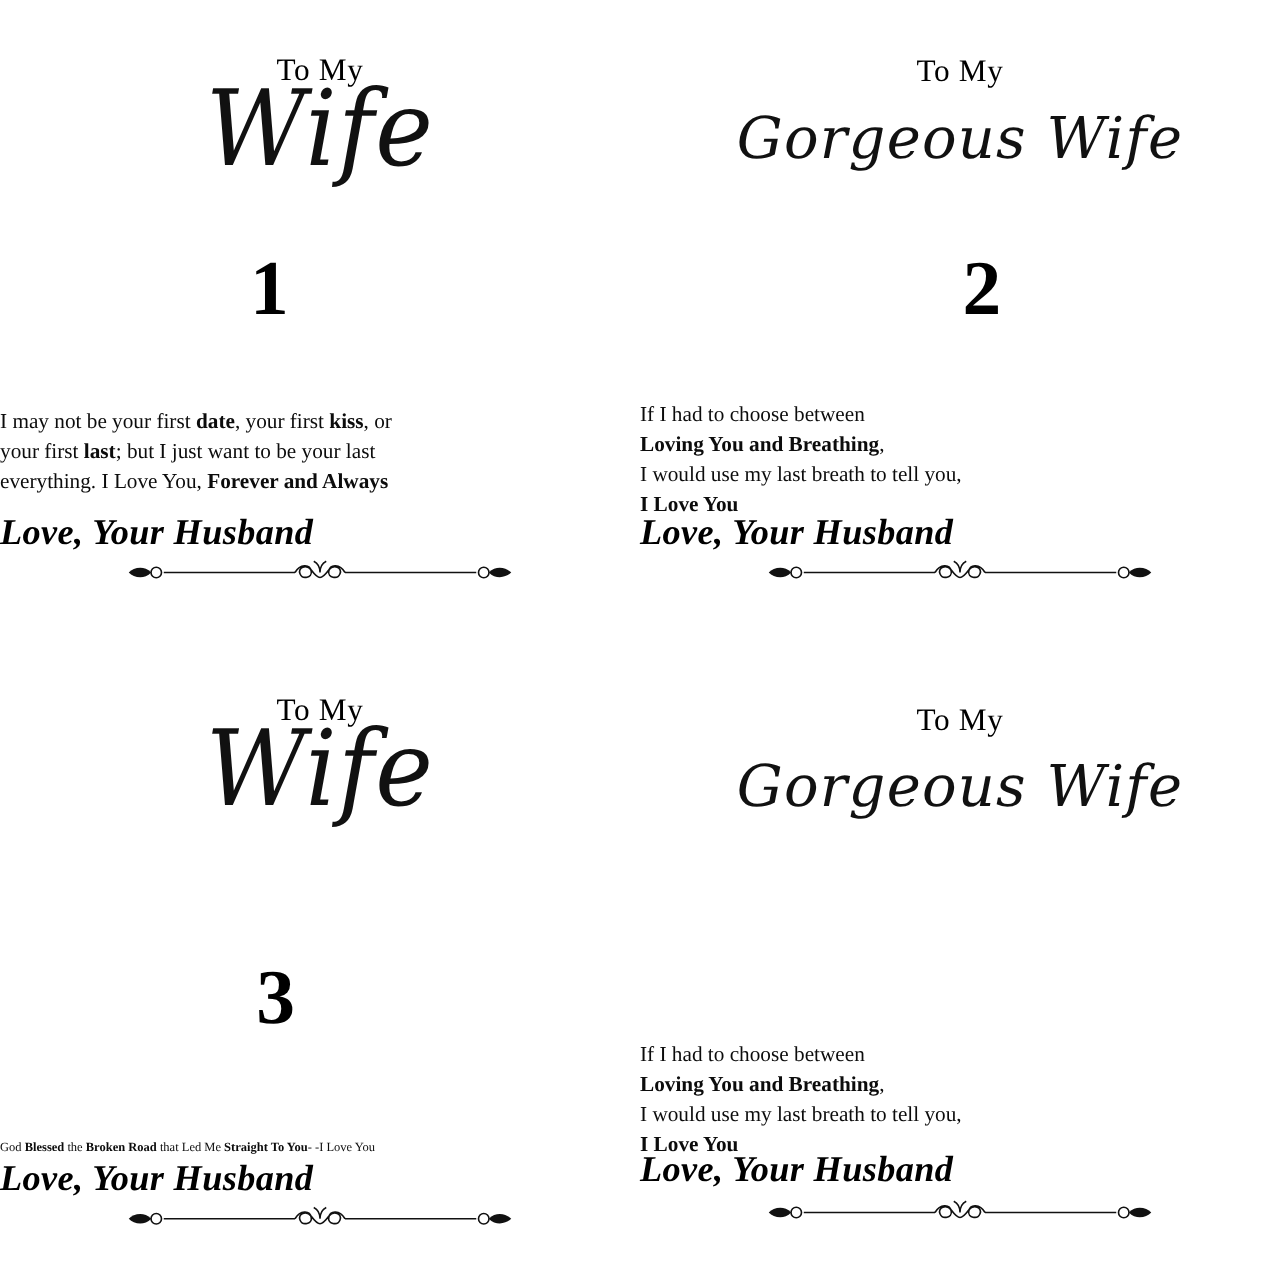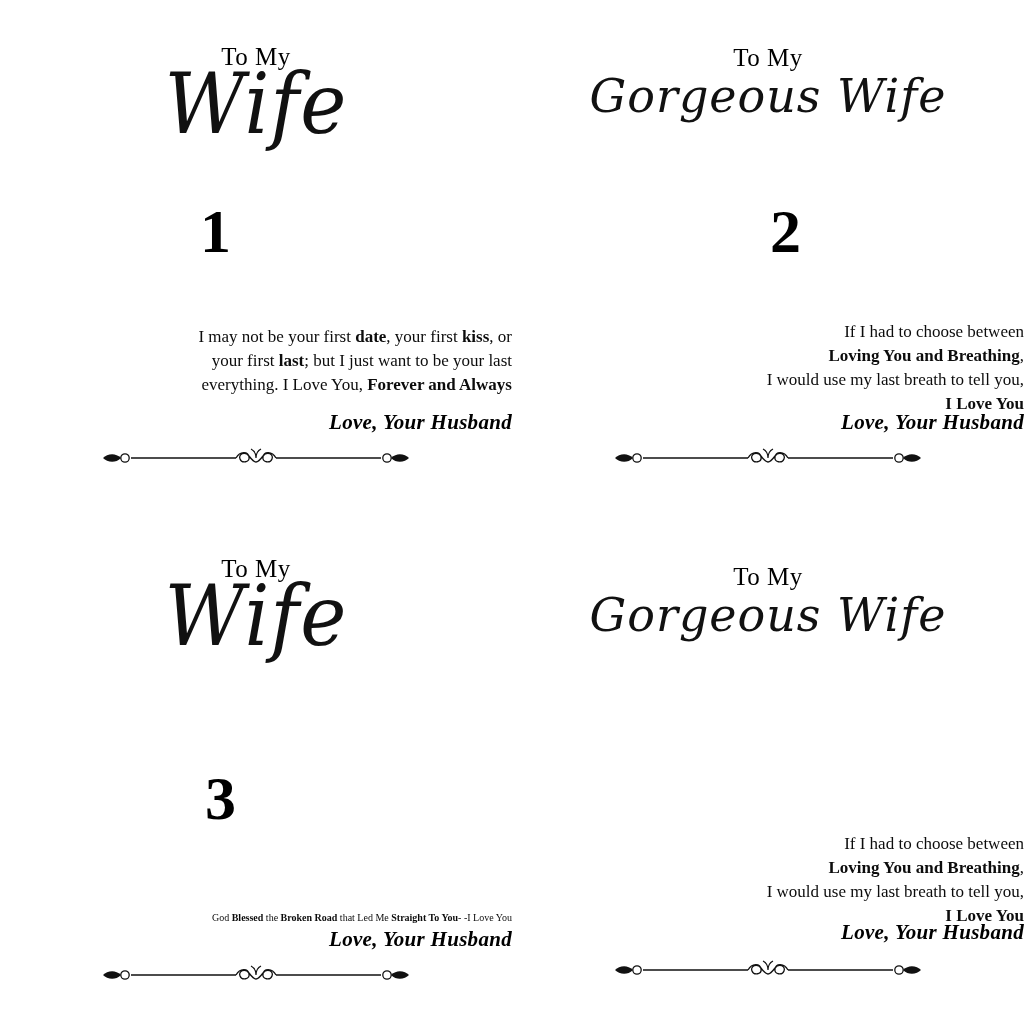--- a/index.html
+++ b/index.html
@@ -59,60 +59,60 @@
     letter-spacing: 1px;
     transform: scaleY(1.08);
   }
 
   
   .script-line {
     font-family: "DejaVu Serif", serif;
     font-style: italic;
     font-size: 46px;
     line-height: 1.05;
-    margin-top: 2px;
+    margin-top: 16px;
     letter-spacing: 1px;
   }
 
   
   .numeral {
     position: absolute;
     font-family: "Liberation Serif", serif;
     font-weight: 700;
     font-size: 62px;
     line-height: 1;
     color: #000;
   }
 
   
   .verse {
     position: absolute;
     left: 0;
     right: 0;
-    text-align: right;
+    text-align: left;
     font-family: "Liberation Serif", serif;
     font-size: 17px;
     line-height: 1.42;
     color: #0c0c0c;
   }
   .verse b { font-weight: 700; }
   .verse .small {
     font-size: 10px;
     line-height: 1.4;
   }
 
   .signature {
     position: absolute;
     left: 0;
     right: 0;
-    text-align: right;
+    text-align: left;
     font-family: "Liberation Serif", serif;
     font-style: italic;
     font-weight: 700;
-    font-size: 21px;
+    font-size: 29px;
     letter-spacing: 0.3px;
     color: #000;
   }
 
   
   .divider {
     position: absolute;
     left: 50%;
     transform: translateX(-50%);
     width: 330px;

